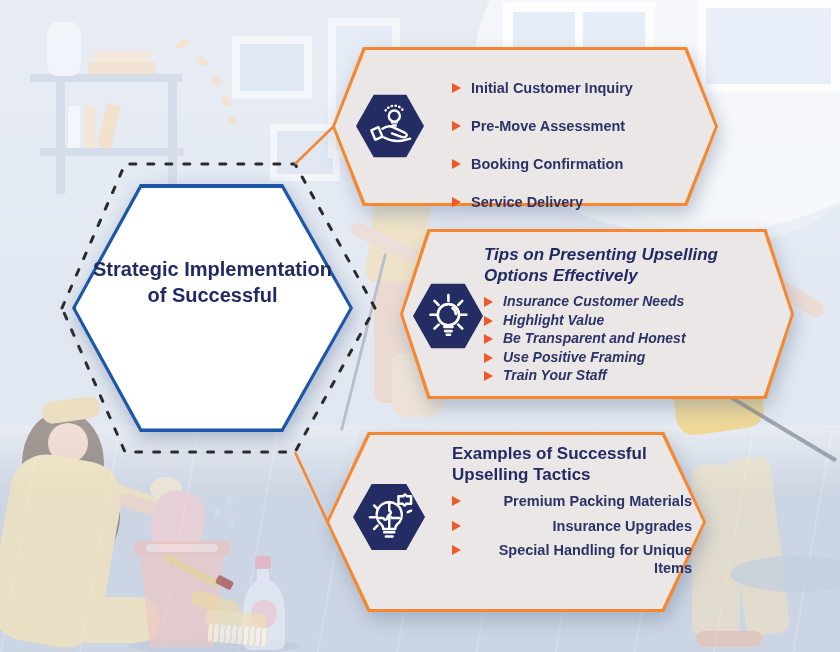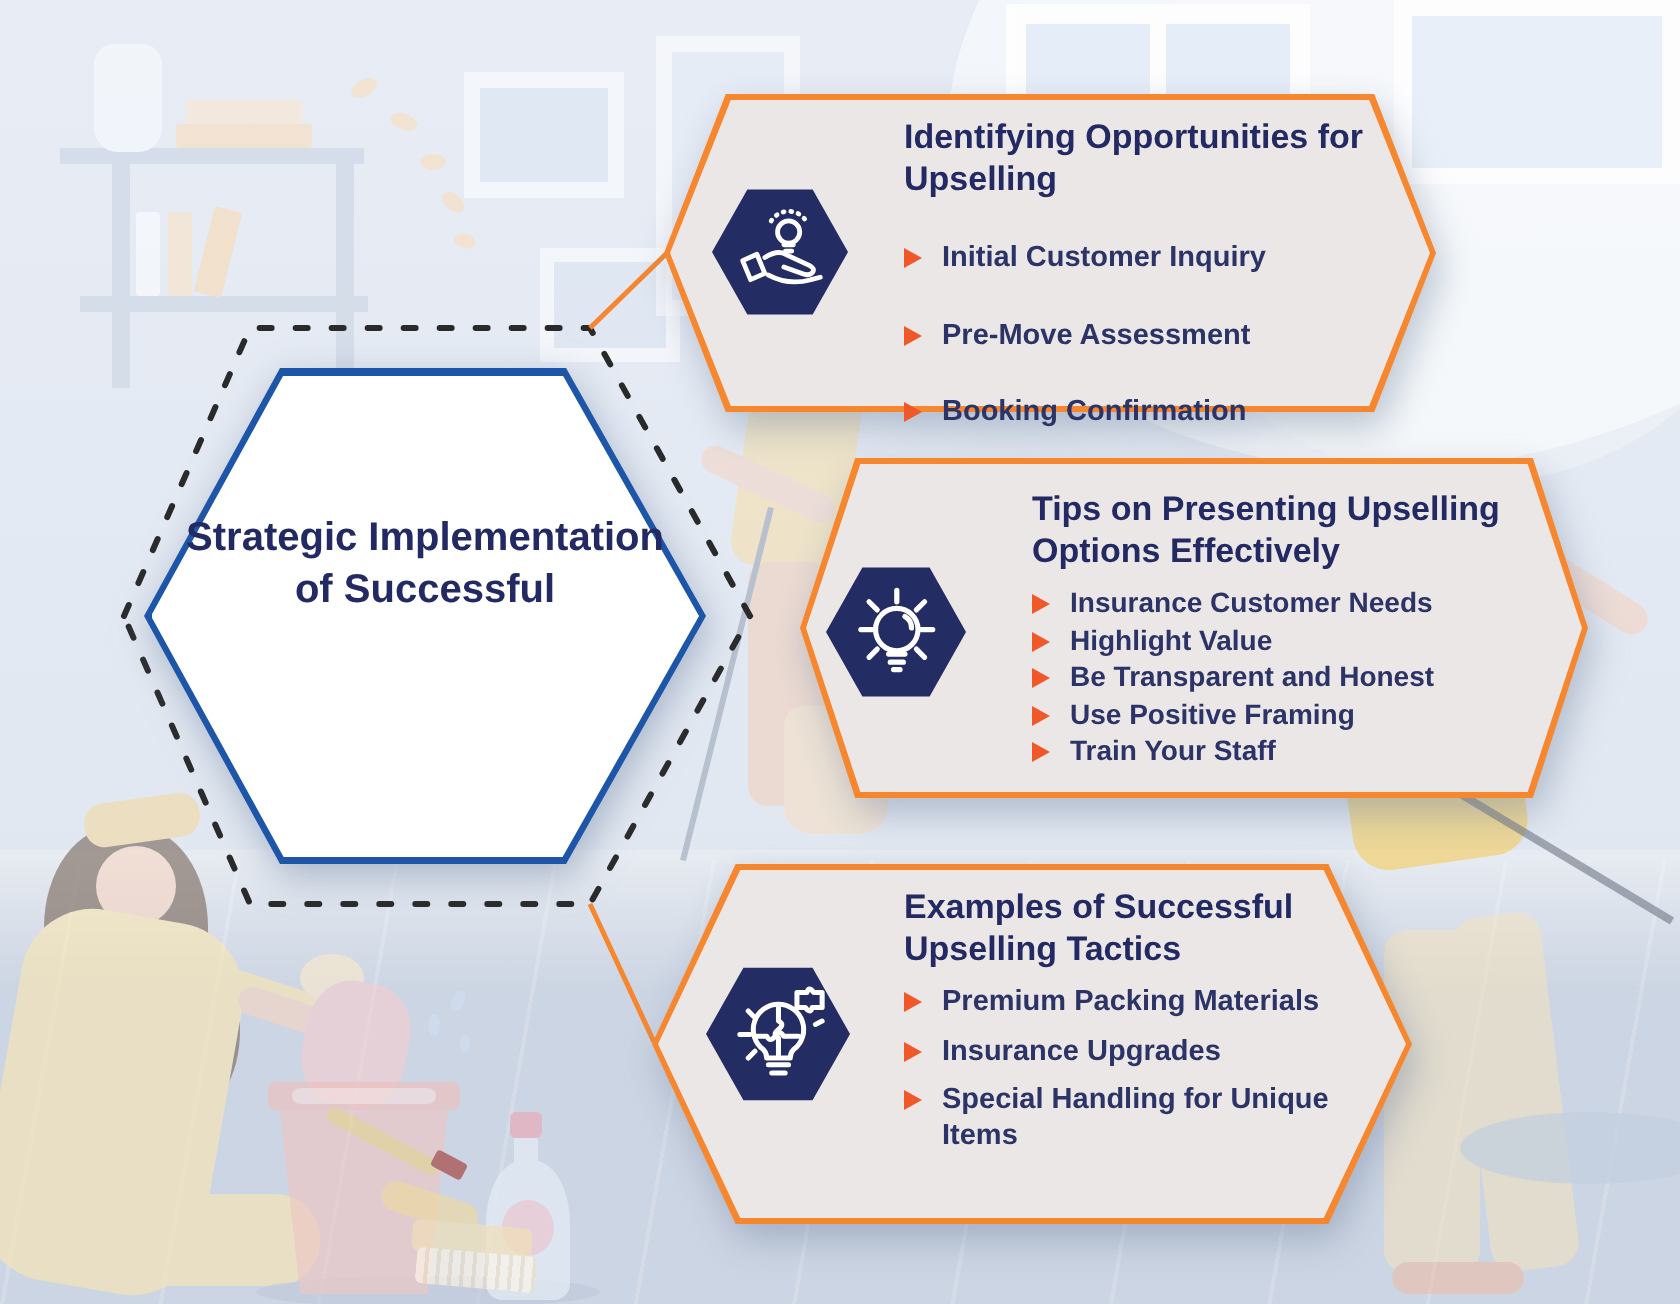--- a/index.html
+++ b/index.html
@@ -36,21 +36,21 @@
     display:flex;align-items:center;justify-content:center;}
   .icon-hex svg{width:84%;height:84%;}
   .panel-text{position:absolute;}
   .panel-title{margin:0;font-size:17px;font-weight:bold;color:#232a63;line-height:1.22;}
   ul.bullets{list-style:none;margin:7px 0 0 0;padding:0 0 0 19px;}
   ul.bullets li{position:relative;font-size:14.5px;font-weight:bold;color:#2c3367;line-height:1.25;}
   ul.bullets li::before{content:"";position:absolute;left:-19px;top:4px;width:0;height:0;
     border-left:9px solid #f0582a;border-top:5px solid transparent;border-bottom:5px solid transparent;}
   .p1 ul.bullets li{margin-bottom:9px;margin-top:20px;}
   .p2 ul.bullets li{margin-bottom:1px;font-size:14px;}
-  .p3 ul.bullets li{margin-bottom:6px;}
+  .p3 ul.bullets li{margin-bottom:6px;text-align:right;}
   svg.overlay{position:absolute;left:0;top:0;z-index:1;}
 </style>
 </head>
 <body>
 
 <div class="canvas">
 
   <div class="bg">
     <div class="b blob" style="left:470px;top:-150px;width:520px;height:380px;transform:rotate(-14deg);"></div>
     <div class="b blob" style="left:560px;top:-60px;width:330px;height:300px;transform:rotate(20deg);opacity:.55;"></div>
@@ -181,42 +181,41 @@
       <svg viewBox="0 0 72 72" fill="none" stroke="#ffffff" stroke-width="3" stroke-linecap="round" stroke-linejoin="round">
         <circle cx="42" cy="24" r="7"></circle>
         <path d="M39 32 h6 M40 36 h4"></path>
         <path d="M31 17 A13 13 0 0 1 53 17" stroke-dasharray="0.6 4.2"></path>
         <path d="M13 42 l9 -4 5 12 -9 4 z"></path>
         <path d="M27 40 q8 -5 13 -2 l15 7 q4 2 2 4.5 q-2 2.5 -7 .5 l-11 -4"></path>
         <path d="M29 51 q13 7 27 3 l6 -1.5"></path>
       </svg>
     </div>
     <div class="panel-text" style="left:120px;top:12px;width:256px;">
-      <h3 class="panel-title">Identifying Opportunities for Upselling</h3>
       <ul class="bullets">
           <li>Initial Customer Inquiry</li>
           <li>Pre-Move Assessment</li>
           <li>Booking Confirmation</li>
           <li>Service Delivery</li>
         </ul>
     </div>
   </div>
 
   <div class="panel p2" style="left:400px;top:229px;width:394px;height:170px;">
     <div class="panel-border"></div>
     <div class="panel-fill"></div>
     <div class="icon-hex" style="left:13px;top:52px;width:70px;height:70px;">
       <svg viewBox="0 0 72 72" fill="none" stroke="#ffffff" stroke-width="3.2" stroke-linecap="round" stroke-linejoin="round">
         <circle cx="36" cy="34" r="13"></circle>
         <path d="M41 26 a8 8 0 0 1 4 7"></path>
         <path d="M31 49 h10 M32 54 h8 M34 58.5 h4"></path>
         <path d="M36 10 v7 M14 34 h7 M51 34 h7 M19 17 l5 5 M48 22 l5 -5 M19 51 l5 -5 M48 46 l5 5"></path>
       </svg>
     </div>
-    <div class="panel-text" style="left:116px;top:16px;width:282px;">
+    <div class="panel-text" style="left:84px;top:16px;width:282px;font-style:italic;">
       <h3 class="panel-title">Tips on Presenting Upselling Options Effectively</h3>
       <ul class="bullets">
           <li>Insurance Customer Needs</li>
           <li>Highlight Value</li>
           <li>Be Transparent and Honest</li>
           <li>Use Positive Framing</li>
           <li>Train Your Staff</li>
         </ul>
     </div>
   </div>

